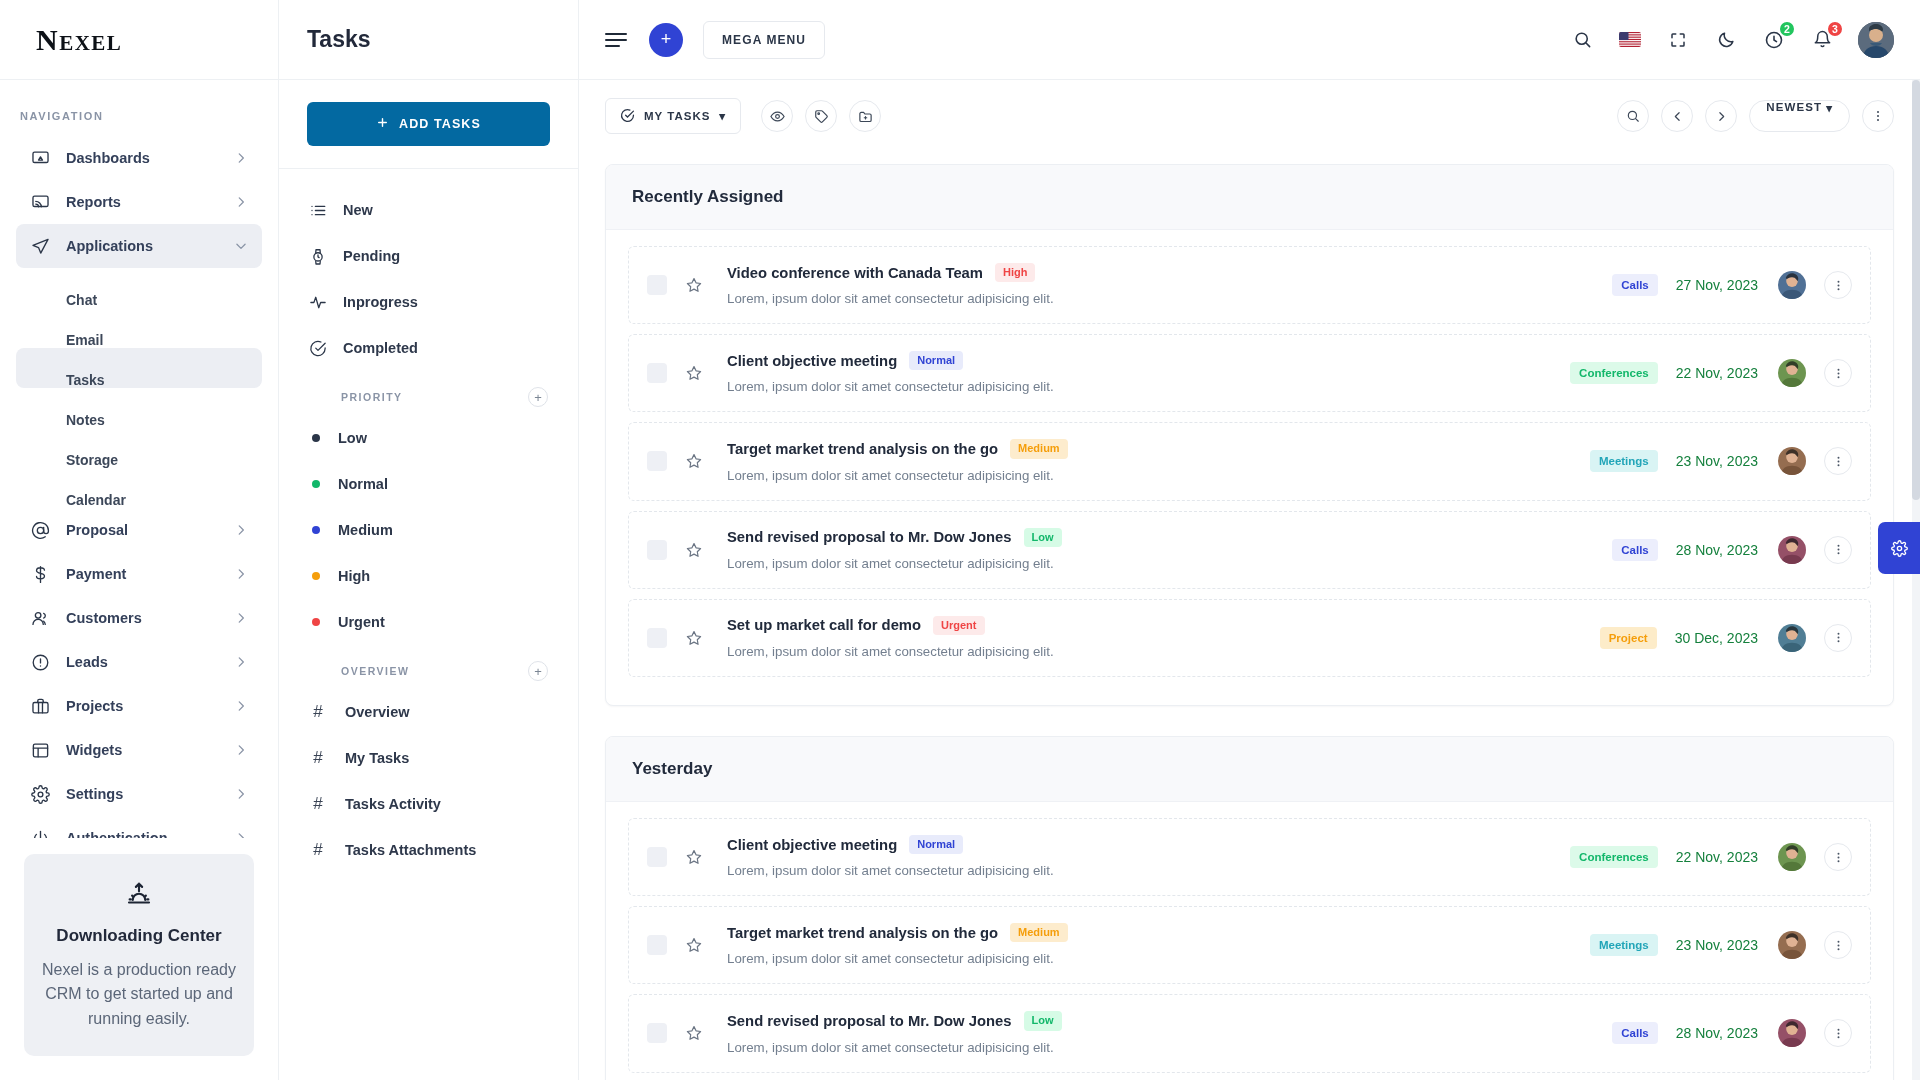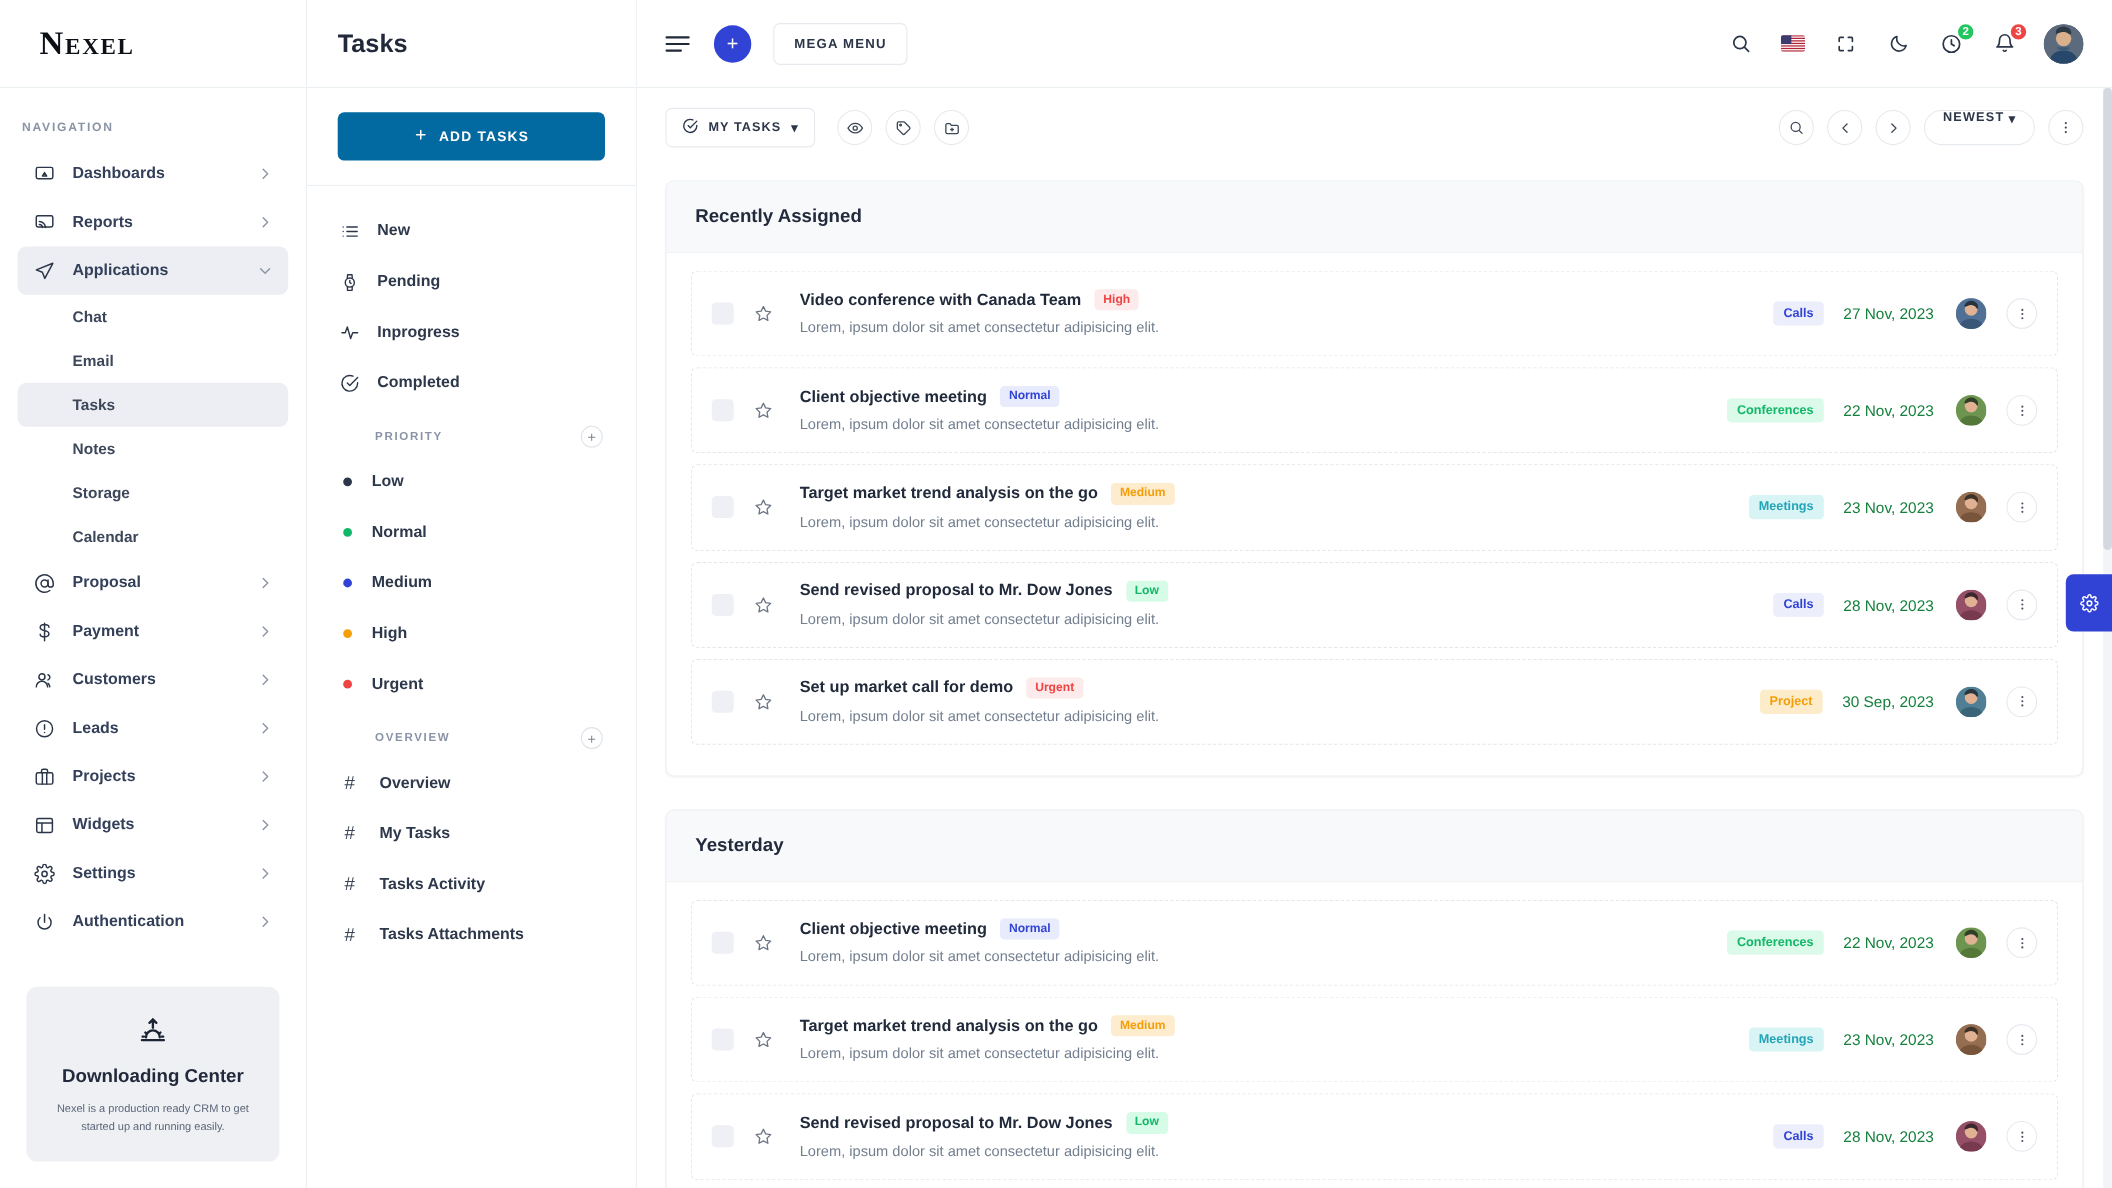--- a/index.html
+++ b/index.html
@@ -38,32 +38,32 @@
     height: 44px; margin: 0 16px; padding: 0 14px;
     border-radius: 8px; cursor: pointer;
     font-size: 14.5px; font-weight: 600; color: #34405a;
     position: relative;
   }
   .nav-item.active { background: #eceef3; }
   .nav-item .ico { width: 20px; height: 20px; flex: 0 0 20px; display:flex; align-items:center; justify-content:center; color:#2b3648; }
   .nav-item .lbl { flex: 1; }
   .nav-item .chev { color: #8a94a6; display: flex; }
   .subnav .nav-item {
-    padding-left: 50px; font-size: 14px; font-weight: 600; color: #3c4759; height: 40px;
+    padding-left: 50px; font-size: 14px; font-weight: 600; color: #3c4759; height: 40px; align-items: flex-end;
   }
   .subnav .nav-item.active { background: #eceef3; }
 
   .promo-wrap { padding: 16px 24px 24px; }
   .promo {
     background: #eef0f4; border-radius: 10px; padding: 26px 18px 24px;
     text-align: center;
   }
   .promo .pico { display: flex; justify-content: center; margin-bottom: 16px; color: #1c2433; }
   .promo h4 { font-size: 17px; font-weight: 700; color: #22293a; margin-bottom: 12px; }
-  .promo p { font-size: 10px; line-height: 1.55; color: #5b6辅; color:#5b6678; }
+  .promo p { font-size: 16px; line-height: 1.55; color: #5b6辅; color:#5b6678; }
 
   
   .taskpanel {
     width: 300px; flex: 0 0 300px; height: 1080px; background: #fff;
     border-right: 1px solid #edf0f3; display: flex; flex-direction: column;
   }
   .tp-head {
     height: 80px; display: flex; align-items: center; padding: 0 28px;
     border-bottom: 1px solid #edf0f3;
   }
@@ -772,21 +772,21 @@
               <span class="star">
                 <svg width="18" height="18" viewBox="0 0 24 24" fill="none" stroke="#6b7584" stroke-width="1.6" stroke-linejoin="round">
                   <path d="M12 3.5l2.7 5.6 6.1.9-4.4 4.3 1 6.1-5.4-2.9-5.4 2.9 1-6.1L3.2 10l6.1-.9z"></path>
                 </svg>
               </span>
               <span class="tinfo"><span class="tline">
                   <span class="ttitle">Set up market call for demo</span>
                   <span class="pbadge" style="background:#fdeaea;color:#ef4444">Urgent</span>
                 </span><span class="tdesc">Lorem, ipsum dolor sit amet consectetur adipisicing elit.</span></span>
               <span class="tag" style="background:#fdecc9;color:#f59e0b">Project</span>
-              <span class="tdate">30 Sep, 2023</span>
+              <span class="tdate">30 Dec, 2023</span>
               <span class="tavatar"><svg width="28" height="28" viewBox="0 0 36 36">
                   <rect width="36" height="36" fill="hsl(200,30%,45%)"></rect>
                   <circle cx="18" cy="13" r="7.5" fill="#e0b293"></circle>
                   <path d="M10 9c1-4 5-6 8-6s8 2 8 7c0 2-1 3-1 3s-2-5-7-5-7 4-8 1z" fill="hsl(200,22%,20%)"></path>
                   <path d="M4 36c0-8 6-12 14-12s14 4 14 12z" fill="hsl(200,35%,35%)"></path>
                 </svg></span>
               <span class="kebab">
                 <svg width="13" height="13" viewBox="0 0 24 24" fill="#4a5565">
                   <circle cx="12" cy="5" r="1.8"></circle>
                   <circle cx="12" cy="12" r="1.8"></circle>

